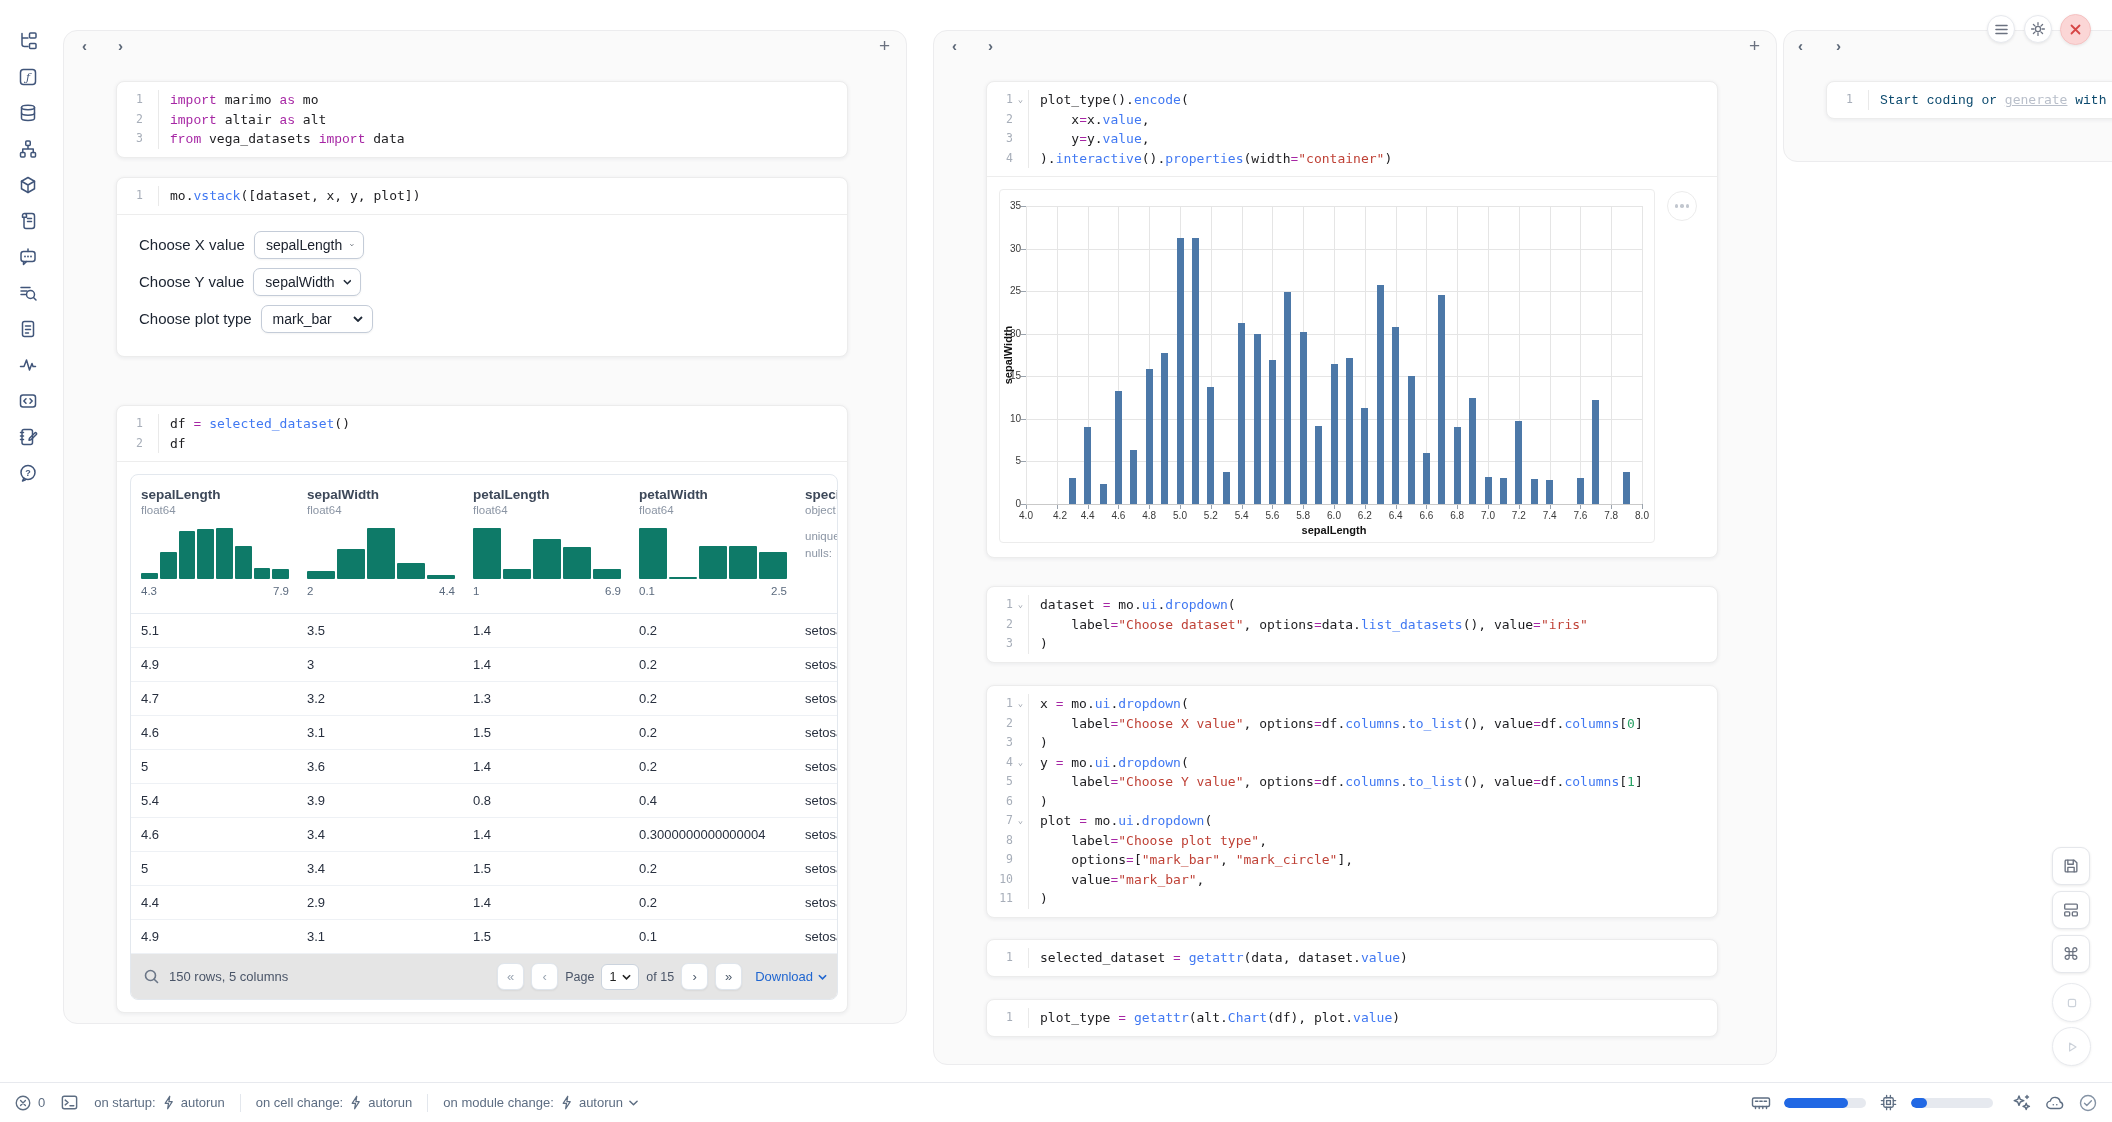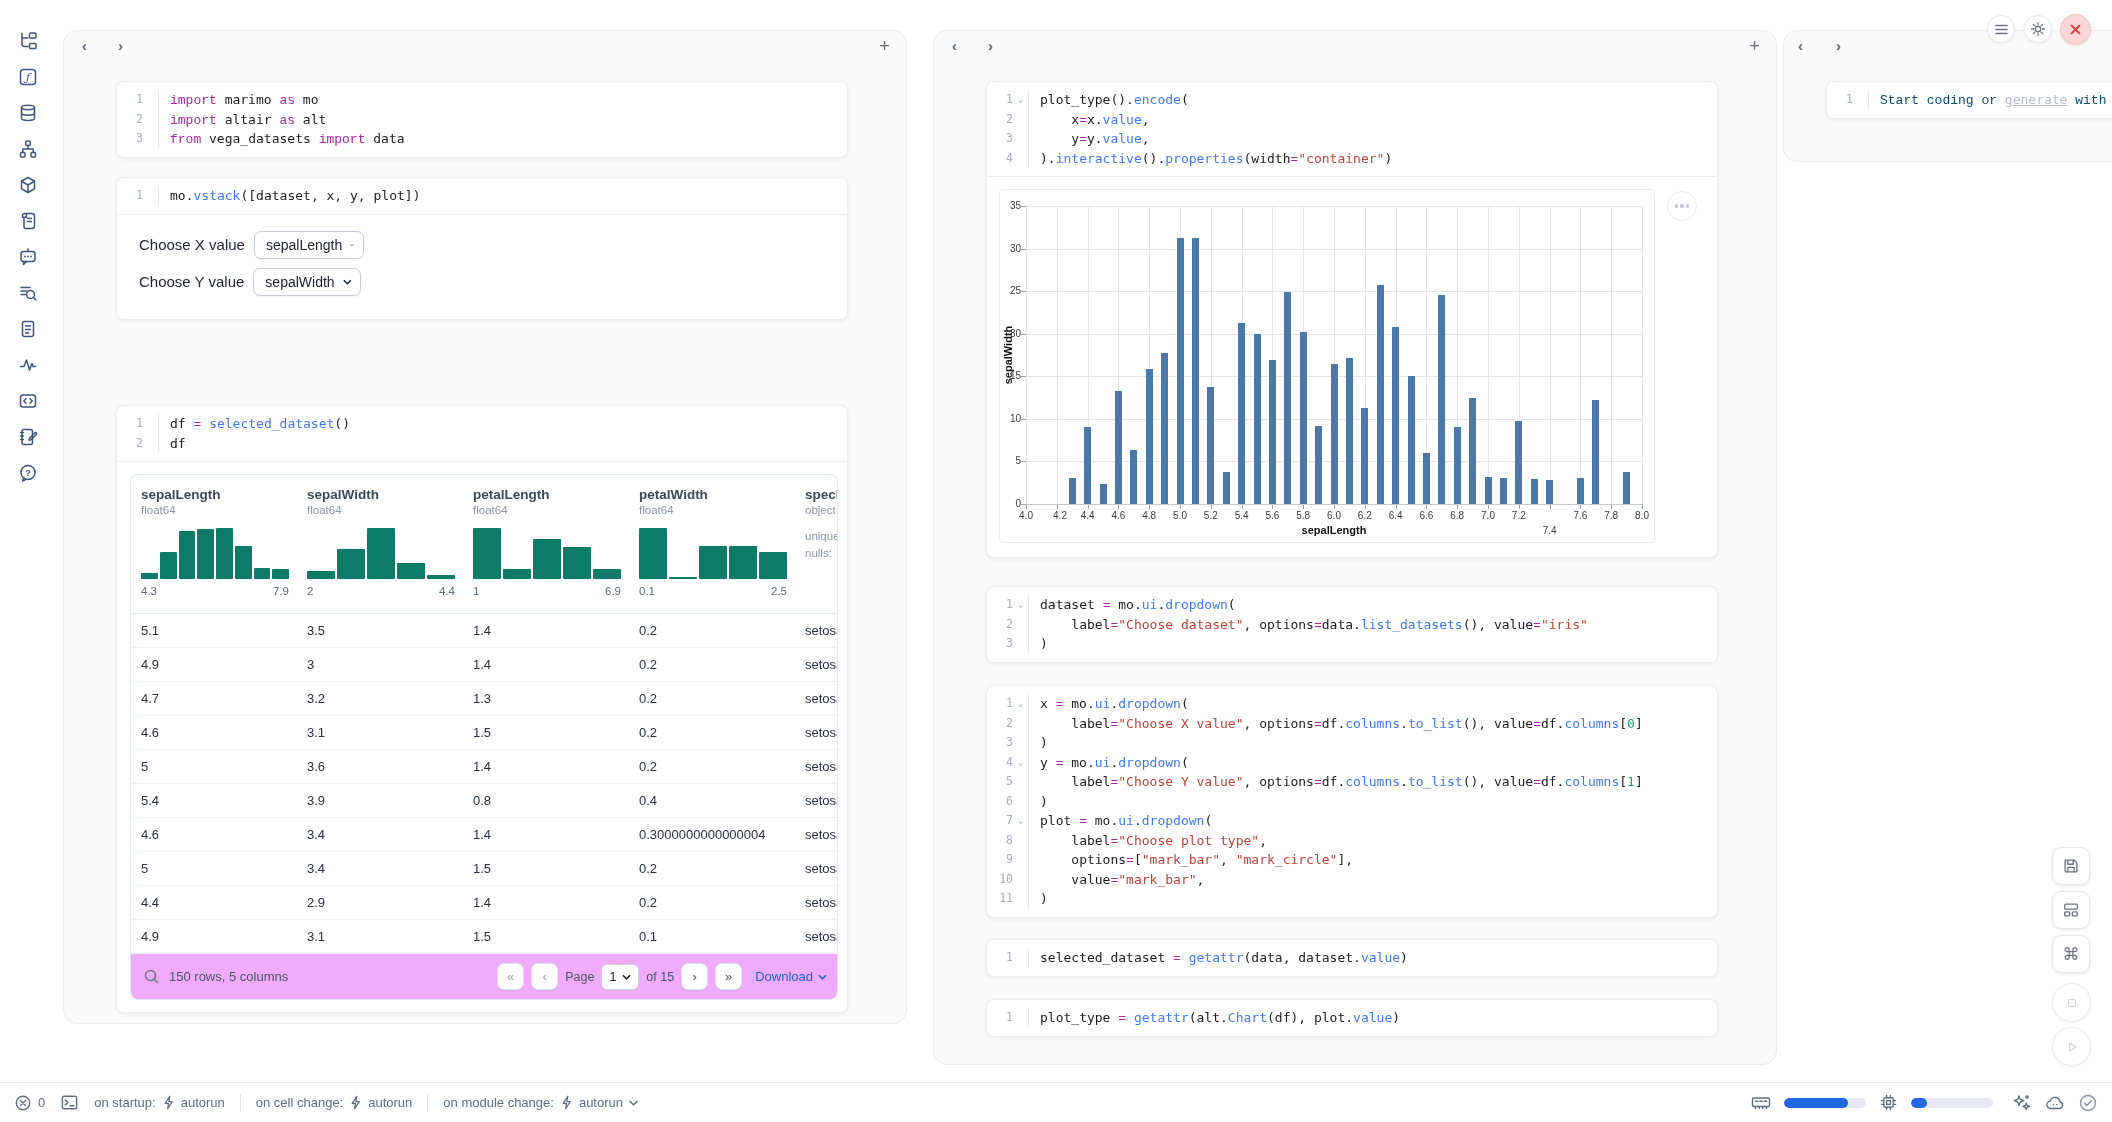--- a/index.html
+++ b/index.html
@@ -52,21 +52,21 @@
   .th{position:absolute;top:12px;width:150px;}
   .th-name{font-size:13.5px;font-weight:bold;color:#3d4859;white-space:nowrap;}
   .th-dtype{font-size:11.5px;color:#8b95a4;margin-top:2px;white-space:nowrap;}
   .th-hist{height:54px;margin-top:9px;width:148px;display:flex;align-items:flex-end;gap:2px;}
   .hist-bar{flex:1;background:#0e7a68;border-radius:1px;}
   .th-minmax{display:flex;justify-content:space-between;width:148px;font-size:11.5px;color:#5b6a7e;margin-top:6px;}
   .th-stat{font-size:11.5px;color:#8b95a4;line-height:17px;white-space:nowrap;}
   .th-stats{margin-top:12px;}
   .tr{position:relative;height:33px;border-bottom:1px solid #eef1f5;}
   .td{position:absolute;top:0;height:33px;line-height:33px;font-size:13px;color:#28303f;width:166px;white-space:nowrap;}
-  .df-footer{height:45px;display:flex;align-items:center;padding:0 12px;position:relative;background:#f0abfc;}
+  .df-footer{height:45px;display:flex;align-items:center;padding:0 12px;position:relative;background:#e5e5e5;}
   .df-footer .search-ic{stroke:#6b7687;fill:none;stroke-width:1.6;stroke-linecap:round;}
   .df-summary{font-size:13px;color:#4a5568;margin-left:9px;}
   .df-pager{position:absolute;right:10px;display:flex;align-items:center;gap:7px;}
   .pgbtn{width:25px;height:25px;border:1px solid #dfe5ec;border-radius:7px;background:#fff;
          box-shadow:0 1px 2px rgba(0,0,0,.06);display:flex;align-items:center;justify-content:center;
          font-size:13px;color:#4d5a6b;cursor:pointer;}
   .pg-dis{color:#9aa5b2;}
   .pg-text{font-size:12.5px;color:#4a5568;}
   .mini-select{height:24px;border:1px solid #cbd3dd;border-radius:6px;background:#fff;display:flex;
                align-items:center;gap:6px;padding:0 7px;font-size:12.5px;color:#222;cursor:pointer;}
@@ -253,20 +253,29 @@
           <span>sepalLength</span>
           <svg class="sel-chev" width="10" height="6" viewBox="0 0 10 6">
               <path d="M1 1 l4 4 4 -4"></path>
             </svg>
         </div>
       </div>
       <div class="control-row">
         <span class="control-label">Choose Y value</span>
         <div class="select" style="width:108px;">
           <span>sepalWidth</span>
+          <svg class="sel-chev" width="10" height="6" viewBox="0 0 10 6">
+              <path d="M1 1 l4 4 4 -4"></path>
+            </svg>
+        </div>
+      </div>
+      <div class="control-row">
+        <span class="control-label">Choose plot type</span>
+        <div class="select" style="width:112px;">
+          <span>mark_bar</span>
           <svg class="sel-chev" width="10" height="6" viewBox="0 0 10 6">
               <path d="M1 1 l4 4 4 -4"></path>
             </svg>
         </div>
       </div>
     </div>
   </div>
 
   <div class="cell" style="left:52px;top:374px;">
     <div class="code-block">
@@ -540,21 +549,21 @@
           <div class="tickx" style="left: 457.2px;"></div>
           <div class="xlab" style="left: 443.2px;">6.8</div>
           <div class="gv" style="left: 488px;"></div>
           <div class="tickx" style="left: 488px;"></div>
           <div class="xlab" style="left: 474px;">7.0</div>
           <div class="gv" style="left: 518.8px;"></div>
           <div class="tickx" style="left: 518.8px;"></div>
           <div class="xlab" style="left: 504.8px;">7.2</div>
           <div class="gv" style="left: 549.6px;"></div>
           <div class="tickx" style="left: 549.6px;"></div>
-          <div class="xlab" style="left: 535.6px; margin-top: 15px;">7.4</div>
+          <div class="xlab" style="left: 535.6px;">7.4</div>
           <div class="gv" style="left: 580.4px;"></div>
           <div class="tickx" style="left: 580.4px;"></div>
           <div class="xlab" style="left: 566.4px;">7.6</div>
           <div class="gv" style="left: 611.2px;"></div>
           <div class="tickx" style="left: 611.2px;"></div>
           <div class="xlab" style="left: 597.2px;">7.8</div>
           <div class="gv" style="left: 642px;"></div>
           <div class="tickx" style="left: 642px;"></div>
           <div class="xlab" style="left: 628px;">8.0</div>
           <div class="gh" style="top: 314px; background: rgb(201, 201, 201);"></div>

